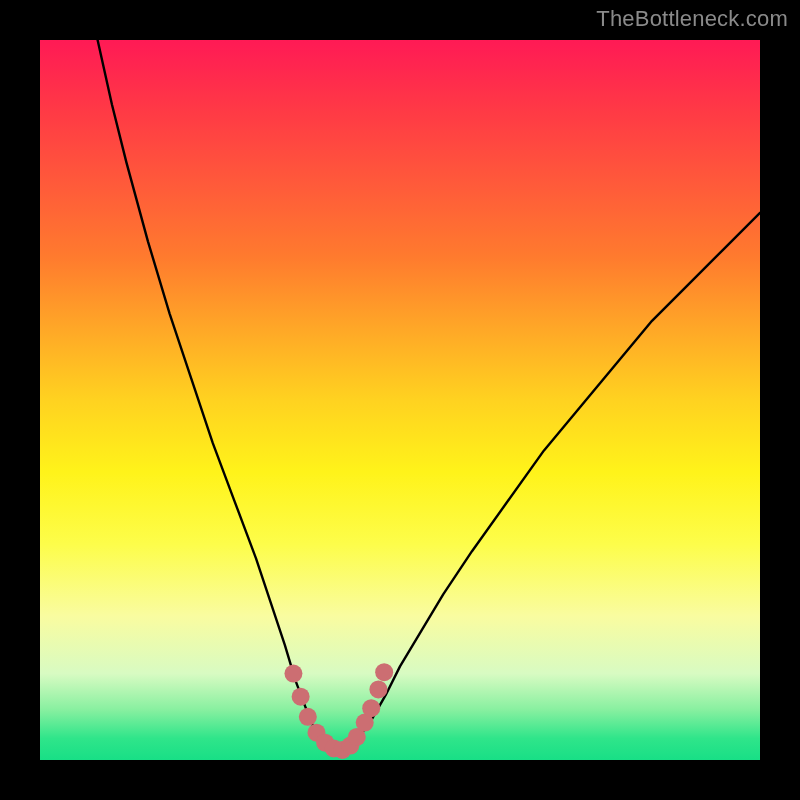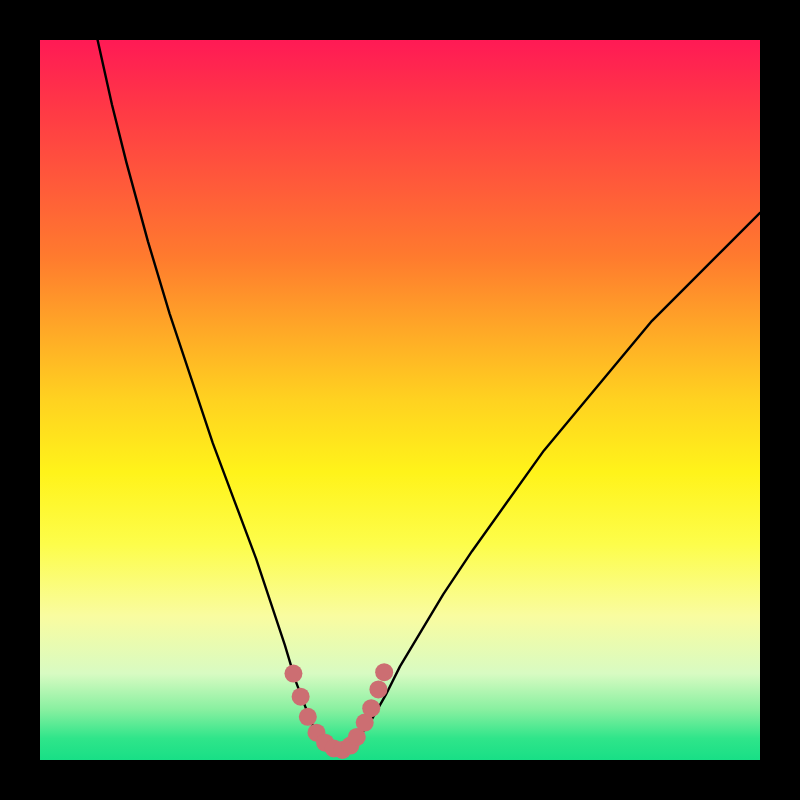--- a/index.html
+++ b/index.html
@@ -55,20 +55,21 @@
     color: #8a8a8a;
     letter-spacing: 0.2px;
     font-weight: 500;
   }
 </style>
 </head>
 <body>
 
 <div class="stage">
 
+  <div class="watermark">TheBottleneck.com</div>
 
   <div class="plot-area">
     <svg class="curve" viewBox="0 0 720 720" preserveAspectRatio="none">
       <path id="curve-path" fill="none" stroke="#000000" stroke-width="2.4" stroke-linecap="round" stroke-linejoin="round" d="M57.60 0.00 L72.00 64.80 L86.40 122.40 L108.00 201.60 L129.60 273.60 L151.20 338.40 L172.80 403.20 L194.40 460.80 L216.00 518.40 L230.40 561.60 L244.80 604.80 L255.60 640.80 L266.40 669.60 L273.60 687.60 L280.80 699.84 L288.00 707.04 L295.20 710.64 L302.40 710.64 L309.60 707.04 L316.80 699.84 L331.20 680.40 L345.60 655.20 L360.00 626.40 L381.60 590.40 L403.20 554.40 L432.00 511.20 L468.00 460.80 L504.00 410.40 L540.00 367.20 L576.00 324.00 L612.00 280.80 L648.00 244.80 L684.00 208.80 L720.00 172.80"></path>
       <g id="marker-group">
           <circle cx="253.44" cy="633.60" r="9" fill="#cc6e72" stroke="#cc6e72" stroke-width="0"></circle>
           <circle cx="260.64" cy="656.64" r="9" fill="#cc6e72" stroke="#cc6e72" stroke-width="0"></circle>
           <circle cx="267.84" cy="676.80" r="9" fill="#cc6e72" stroke="#cc6e72" stroke-width="0"></circle>
           <circle cx="276.48" cy="692.64" r="9" fill="#cc6e72" stroke="#cc6e72" stroke-width="0"></circle>
           <circle cx="285.12" cy="702.72" r="9" fill="#cc6e72" stroke="#cc6e72" stroke-width="0"></circle>

